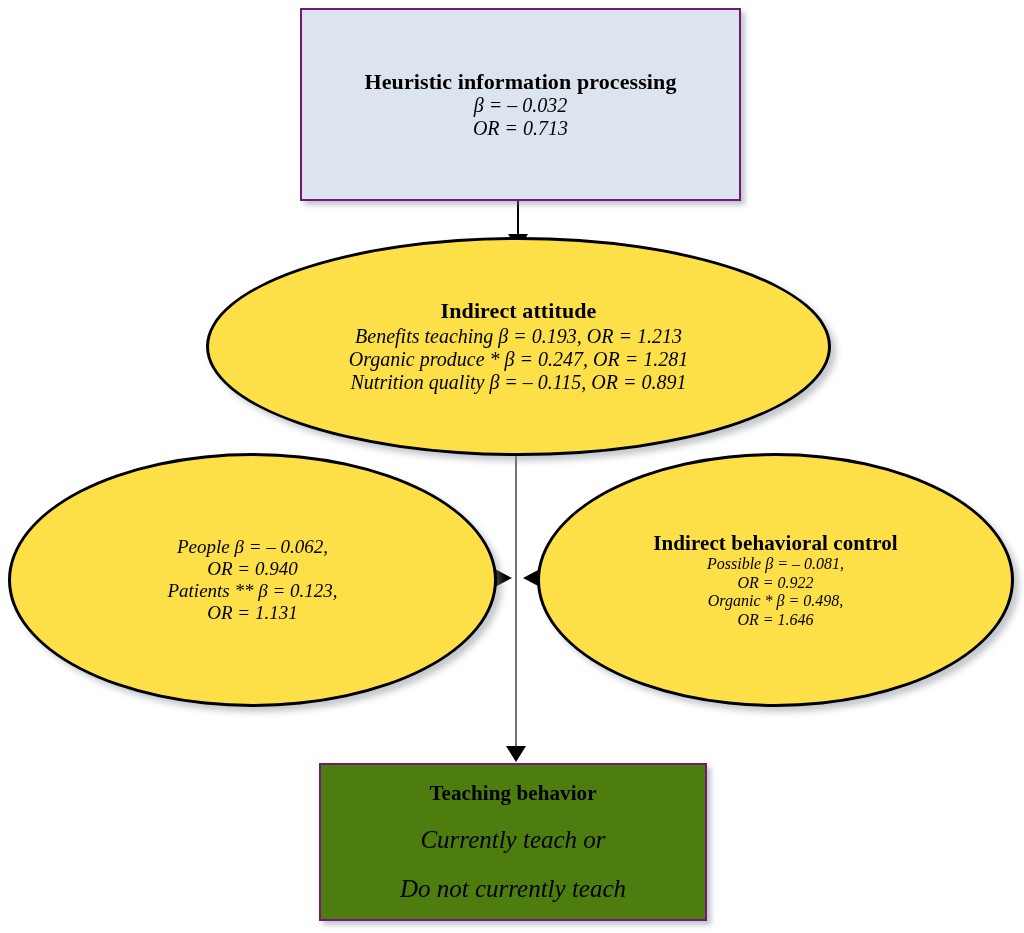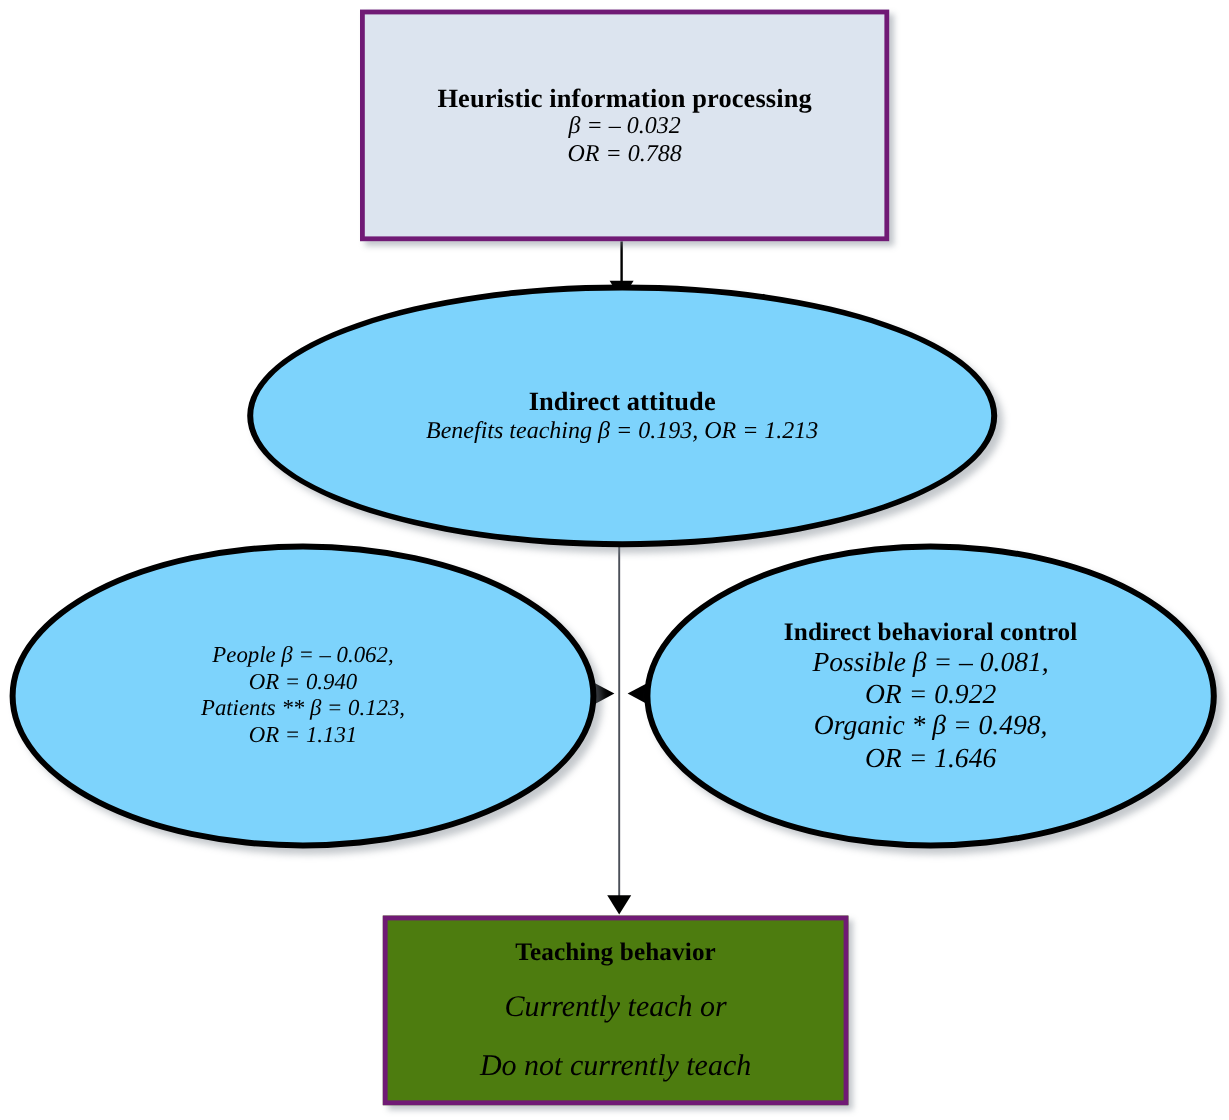--- a/index.html
+++ b/index.html
@@ -41,35 +41,35 @@
     font-weight: bold;
     letter-spacing: 0.1px;
   }
   .node .line {
     white-space: nowrap;
     font-style: italic;
   }
 
   
   .rect {
-    border: 4px solid #701a75;
+    border: 2px solid #701a75;
   }
   .rect-light {
     background: #dce4ef;
     box-shadow: 4px 4px 5px rgba(120,128,140,0.45);
   }
   .rect-dark {
     background: #4d7c0f;
     box-shadow: 4px 4px 5px rgba(120,128,140,0.45);
   }
 
   
   .ellipse {
-    background: #7dd3fc;
-    border: 5px solid #000000;
+    background: #fde047;
+    border: 3px solid #000000;
     border-radius: 50%;
     box-shadow: 5px 5px 6px rgba(125,132,143,0.45);
   }
 
   
   #node-heuristic {
     left: 300px; top: 8px; width: 441px; height: 193px;
     padding: 0 14px;
   }
   #node-heuristic .title { font-size: 22px; }
@@ -87,21 +87,21 @@
     padding: 0 54px;
   }
   #node-norms .title { font-size: 21px; }
   #node-norms .line  { font-size: 19px; }
 
   #node-control {
     left: 537px; top: 453px; width: 477px; height: 254px;
     padding: 0 52px;
   }
   #node-control .title { font-size: 21px; }
-  #node-control .line  { font-size: 23px; }
+  #node-control .line  { font-size: 16px; }
 
   #node-behavior {
     left: 319px; top: 763px; width: 388px; height: 158px;
     padding: 0 16px;
   }
   #node-behavior .title { font-size: 21px; }
   #node-behavior .line  { font-size: 25px; margin-top: 20px; }
 </style>
 </head>
 <body>
@@ -132,26 +132,28 @@
 
     <g>
       <line x1="568" y1="578" x2="538" y2="578" stroke="#000000" stroke-width="2"></line>
       <path d="M 540 569 L 523 578 L 540 587 z" fill="#000000"></path>
     </g>
   </svg>
 
   <div class="node rect rect-light" id="node-heuristic">
     <div class="title">Heuristic information processing</div>
     <div class="line">β = – 0.032</div>
-    <div class="line">OR = 0.788</div>
+    <div class="line">OR = 0.713</div>
   </div>
 
   <div class="node ellipse" id="node-attitude">
     <div class="title">Indirect attitude</div>
     <div class="line">Benefits teaching β = 0.193, OR = 1.213</div>
+    <div class="line">Organic produce * β = 0.247, OR = 1.281</div>
+    <div class="line">Nutrition quality β = – 0.115, OR = 0.891</div>
   </div>
 
   <div class="node ellipse" id="node-norms">
     <div class="line">People β = – 0.062,</div>
     <div class="line">OR = 0.940</div>
     <div class="line">Patients ** β = 0.123,</div>
     <div class="line">OR = 1.131</div>
   </div>
 
   <div class="node ellipse" id="node-control">

